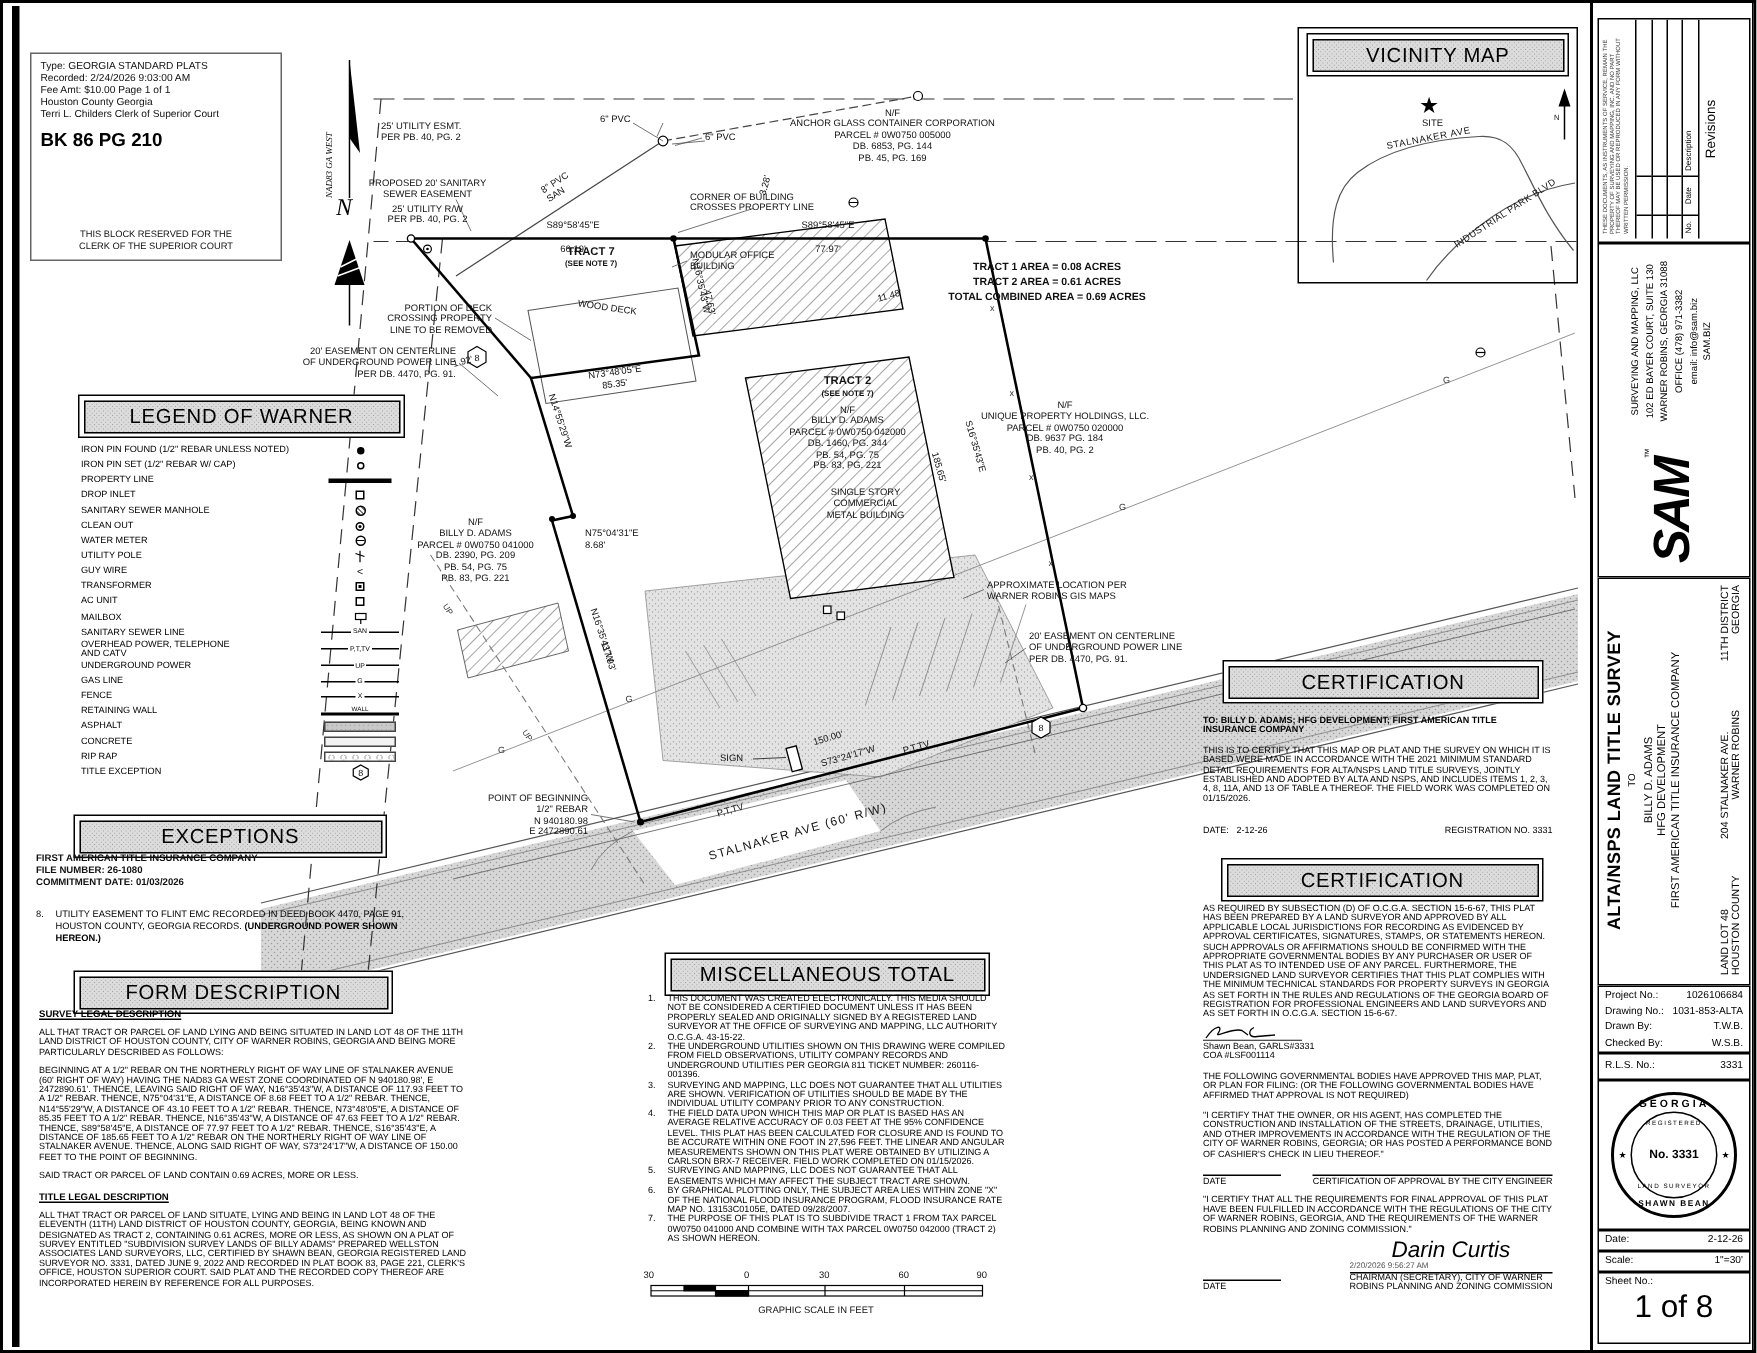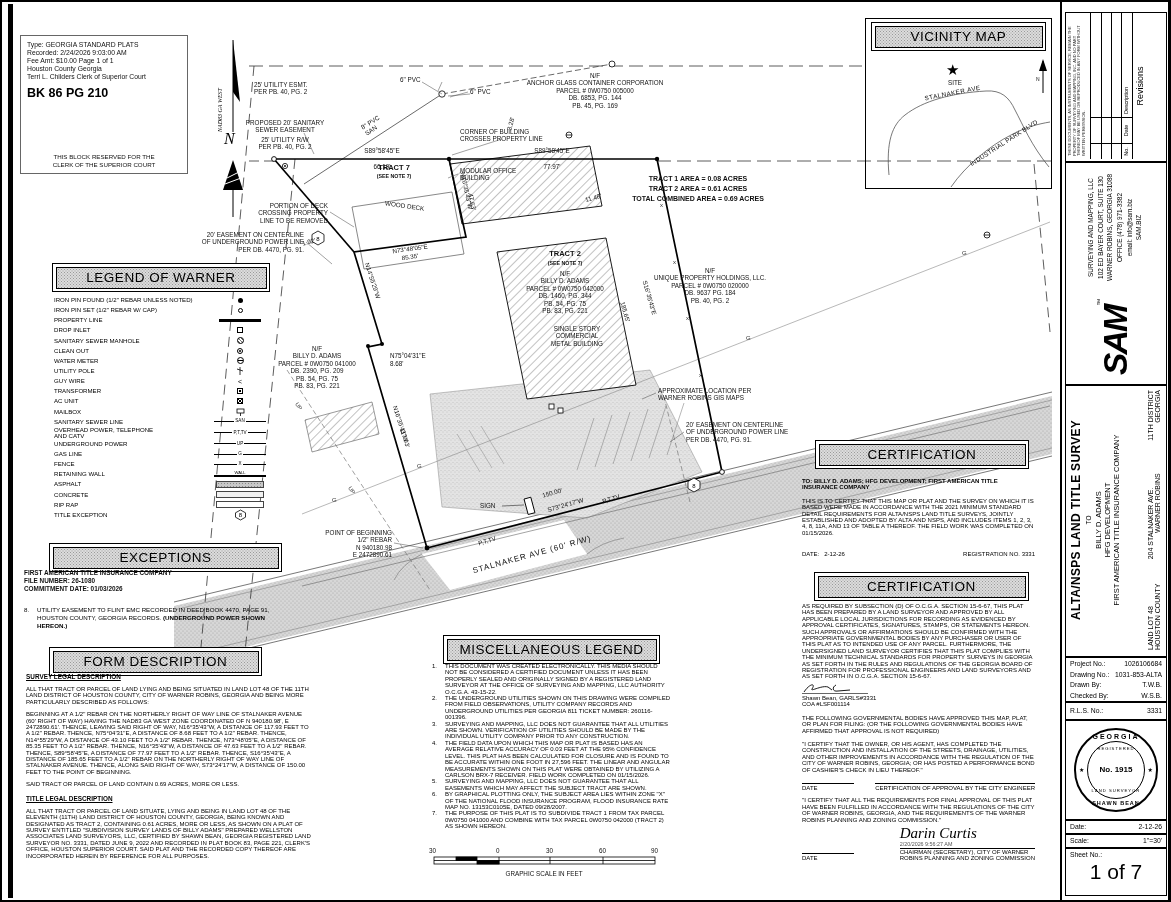--- a/index.html
+++ b/index.html
@@ -34,21 +34,21 @@
   .lsym .t{margin:0 1px;line-height:1;}
   .wallsym{width:52px;font-size:4.2px;text-align:center;line-height:1;border-bottom:2px solid #000;}
   .swatch{width:48px;height:7px;border:1px solid #444;}
   .sw-asp{background-color:#c8c8c8;background-image:radial-gradient(#8a8a8a .5px,transparent .6px);background-size:3px 3px;}
   .sw-con{background-color:#f2f2f2;background-image:radial-gradient(#aaa .4px,transparent .5px);background-size:5px 4px;}
   .sw-rip{background:#fff;background-image:radial-gradient(circle 2px at 4px 3px,transparent 1.6px,#777 1.7px,transparent 2.1px);background-size:8px 7px;}
   
   .sbox{position:absolute;border:1.5px solid #000;background:#fff;}
   .rot{position:absolute;top:0;left:0;transform-origin:0 0;}
   .kv{display:flex;justify-content:space-between;font-size:6.8px;line-height:1.55;padding:0 4px;}
-  sig{font-family:Liberation Serif, serif;font-style:italic;}
+  sig{font-family:Liberation Sans, sans-serif;font-style:italic;text-align:center;}
 </style>
 </head>
 <body>
 
 <div id="sheet">
 
   <div class="abs" style="left:6px;top:2px;bottom:2px;width:5px;background:#000;height:894px;"></div>
   <div class="abs" style="left:1166px;top:0;width:2px;height:898px;background:#000;"></div>
 
   <svg class="abs" style="left:0;top:0;" width="1171" height="902" viewBox="0 0 1171 902">
@@ -501,21 +501,21 @@
         <span class="lab">TITLE EXCEPTION</span>
         <span class="sym">
           <svg width="13" height="12">
             <polygon points="6.5,1 11.5,3.8 11.5,8.2 6.5,11 1.5,8.2 1.5,3.8" fill="none" stroke="#000" stroke-width="0.8"></polygon>
             <text x="6.5" y="8.3" font-size="6" text-anchor="middle">8</text>
           </svg>
         </span>
       </div>
   </div>
 
-  <div class="hdrbox" style="left:47px;top:541px;width:233px;">
+  <div class="hdrbox" style="left:47px;top:541px;width:209px;">
     <div class="hdrin stip">EXCEPTIONS</div>
   </div>
   <div class="lbl b" style="left:22px;top:567px;width:240px;font-size:6.4px;line-height:1.25;">FIRST AMERICAN TITLE INSURANCE COMPANY
 FILE NUMBER: 26-1080
 COMMITMENT DATE: 01/03/2026</div>
   <div class="abs" style="left:22px;top:604px;width:248px;display:flex;font-size:6.2px;line-height:1.25;">
     <span style="width:13px;flex:none;">8.</span>
     <span><span>UTILITY EASEMENT TO FLINT EMC RECORDED IN DEED BOOK 4470, PAGE 91, HOUSTON COUNTY, GEORGIA RECORDS. </span><span class="b">(UNDERGROUND POWER SHOWN HEREON.)</span></span>
   </div>
 
@@ -525,21 +525,21 @@
   <div class="abs" style="left:24px;top:671px;width:286px;">
     <div class="b" style="font-size:6.4px;text-decoration:underline;margin-bottom:6px;">SURVEY LEGAL DESCRIPTION</div>
     <div class="small" style="margin-bottom:6px;">ALL THAT TRACT OR PARCEL OF LAND LYING AND BEING SITUATED IN LAND LOT 48 OF THE 11TH LAND DISTRICT OF HOUSTON COUNTY, CITY OF WARNER ROBINS, GEORGIA AND BEING MORE PARTICULARLY DESCRIBED AS FOLLOWS:</div>
     <div class="small" style="margin-bottom:6px;">BEGINNING AT A 1/2" REBAR ON THE NORTHERLY RIGHT OF WAY LINE OF STALNAKER AVENUE (60' RIGHT OF WAY) HAVING THE NAD83 GA WEST ZONE COORDINATED OF N 940180.98', E 2472890.61'. THENCE, LEAVING SAID RIGHT OF WAY, N16°35'43"W, A DISTANCE OF 117.93 FEET TO A 1/2" REBAR. THENCE, N75°04'31"E, A DISTANCE OF 8.68 FEET TO A 1/2" REBAR. THENCE, N14°55'29"W, A DISTANCE OF 43.10 FEET TO A 1/2" REBAR. THENCE, N73°48'05"E, A DISTANCE OF 85.35 FEET TO A 1/2" REBAR. THENCE, N16°35'43"W, A DISTANCE OF 47.63 FEET TO A 1/2" REBAR. THENCE, S89°58'45"E, A DISTANCE OF 77.97 FEET TO A 1/2" REBAR. THENCE, S16°35'43"E, A DISTANCE OF 185.65 FEET TO A 1/2" REBAR ON THE NORTHERLY RIGHT OF WAY LINE OF STALNAKER AVENUE. THENCE, ALONG SAID RIGHT OF WAY, S73°24'17"W, A DISTANCE OF 150.00 FEET TO THE POINT OF BEGINNING.</div>
     <div class="small" style="margin-bottom:7px;">SAID TRACT OR PARCEL OF LAND CONTAIN 0.69 ACRES, MORE OR LESS.</div>
     <div class="b" style="font-size:6.4px;text-decoration:underline;margin-bottom:6px;">TITLE LEGAL DESCRIPTION</div>
     <div class="small">ALL THAT TRACT OR PARCEL OF LAND SITUATE, LYING AND BEING IN LAND LOT 48 OF THE ELEVENTH (11TH) LAND DISTRICT OF HOUSTON COUNTY, GEORGIA, BEING KNOWN AND DESIGNATED AS TRACT 2, CONTAINING 0.61 ACRES, MORE OR LESS, AS SHOWN ON A PLAT OF SURVEY ENTITLED "SUBDIVISION SURVEY LANDS OF BILLY ADAMS" PREPARED WELLSTON ASSOCIATES LAND SURVEYORS, LLC, CERTIFIED BY SHAWN BEAN, GEORGIA REGISTERED LAND SURVEYOR NO. 3331, DATED JUNE 9, 2022 AND RECORDED IN PLAT BOOK 83, PAGE 221, CLERK'S OFFICE, HOUSTON SUPERIOR COURT. SAID PLAT AND THE RECORDED COPY THEREOF ARE INCORPORATED HEREIN BY REFERENCE FOR ALL PURPOSES.</div>
   </div>
 
   <div class="hdrbox" style="left:441px;top:633px;width:217px;">
-    <div class="hdrin stip">MISCELLANEOUS LEGEND</div>
+    <div class="hdrin stip">MISCELLANEOUS TOTAL</div>
   </div>
   <div class="abs" style="left:430px;top:661px;width:238px;">
     <div style="display:flex;">
         <span class="small" style="width:13px;flex:none;">1.</span>
         <span class="small">THIS DOCUMENT WAS CREATED ELECTRONICALLY. THIS MEDIA SHOULD NOT BE CONSIDERED A CERTIFIED DOCUMENT UNLESS IT HAS BEEN PROPERLY SEALED AND ORIGINALLY SIGNED BY A REGISTERED LAND SURVEYOR AT THE OFFICE OF SURVEYING AND MAPPING, LLC  AUTHORITY O.C.G.A. 43-15-22.</span>
       </div>
     <div style="display:flex;">
         <span class="small" style="width:13px;flex:none;">2.</span>
         <span class="small">THE UNDERGROUND UTILITIES SHOWN ON THIS DRAWING WERE COMPILED FROM FIELD OBSERVATIONS, UTILITY COMPANY RECORDS AND UNDERGROUND UTILITIES PER GEORGIA 811 TICKET NUMBER: 260116-001396.</span>
       </div>
@@ -692,21 +692,21 @@
           <span>R.L.S. No.:</span>
           <span>3331</span>
         </div>
     </div>
 
     <div class="sbox" style="left:3px;top:718px;width:102px;height:100px;display:flex;align-items:center;justify-content:center;">
       <div style="position:relative;width:84px;height:84px;border:2px solid #000;border-radius:50%;">
         <div style="position:absolute;inset:11px;border:1px solid #000;border-radius:50%;"></div>
         <div class="c b" style="position:absolute;top:3px;left:0;right:0;font-size:7px;letter-spacing:2px;">GEORGIA</div>
         <div class="c" style="position:absolute;top:16px;left:0;right:0;font-size:4.2px;letter-spacing:1px;">REGISTERED</div>
-        <div class="c b" style="position:absolute;top:35px;left:0;right:0;font-size:8px;">No. 1915</div>
+        <div class="c b" style="position:absolute;top:35px;left:0;right:0;font-size:8px;">No. 3331</div>
         <div class="c" style="position:absolute;top:58px;left:0;right:0;font-size:4.2px;letter-spacing:1px;">LAND SURVEYOR</div>
         <div class="c b" style="position:absolute;bottom:4px;left:0;right:0;font-size:5.5px;letter-spacing:1px;">SHAWN BEAN</div>
         <div style="position:absolute;top:36px;left:3px;font-size:6px;">★</div>
         <div style="position:absolute;top:36px;right:3px;font-size:6px;">★</div>
       </div>
     </div>
 
     <div class="sbox" style="left:3px;top:818px;width:102px;height:14px;display:flex;align-items:center;">
       <div class="kv" style="width:100%;">
           <span>Date:</span>
@@ -715,17 +715,17 @@
     </div>
     <div class="sbox" style="left:3px;top:832px;width:102px;height:14px;display:flex;align-items:center;">
       <div class="kv" style="width:100%;">
           <span>Scale:</span>
           <span>1"=30'</span>
         </div>
     </div>
 
     <div class="sbox" style="left:3px;top:846px;width:102px;height:48px;padding:2px 4px;">
       <div style="font-size:6.8px;">Sheet No.:</div>
-      <div class="c" style="font-size:21px;margin-top:2px;">1 of 7</div>
+      <div class="c" style="font-size:21px;margin-top:2px;">1 of 8</div>
     </div>
   </div>
 
 </div>
 
 </body></html>

